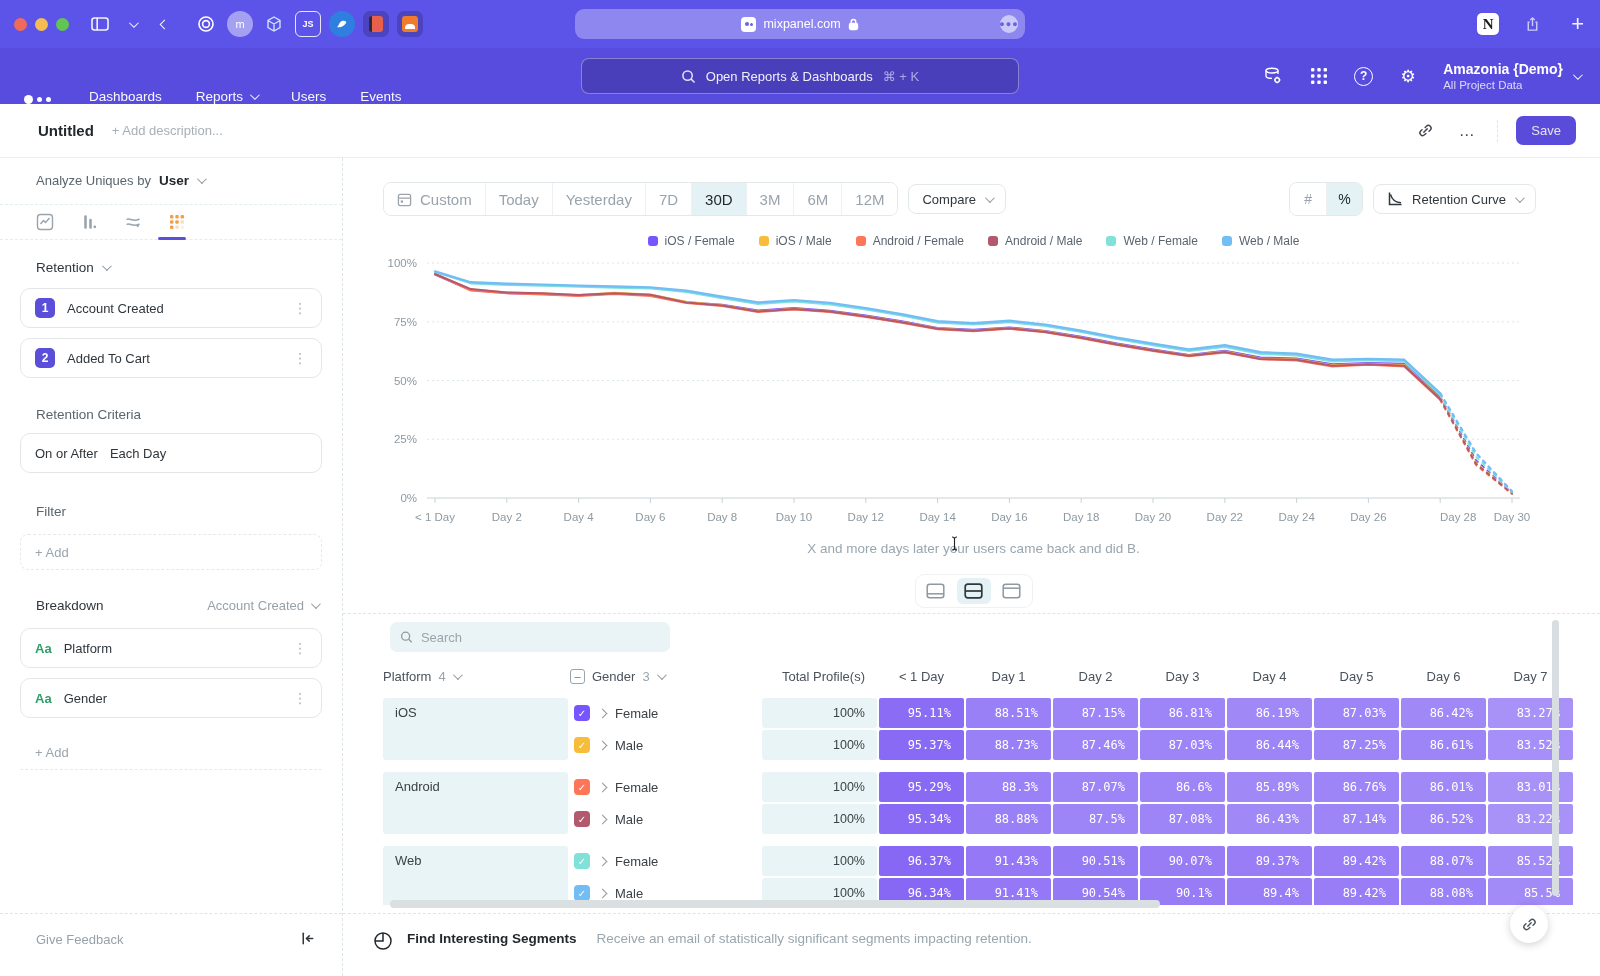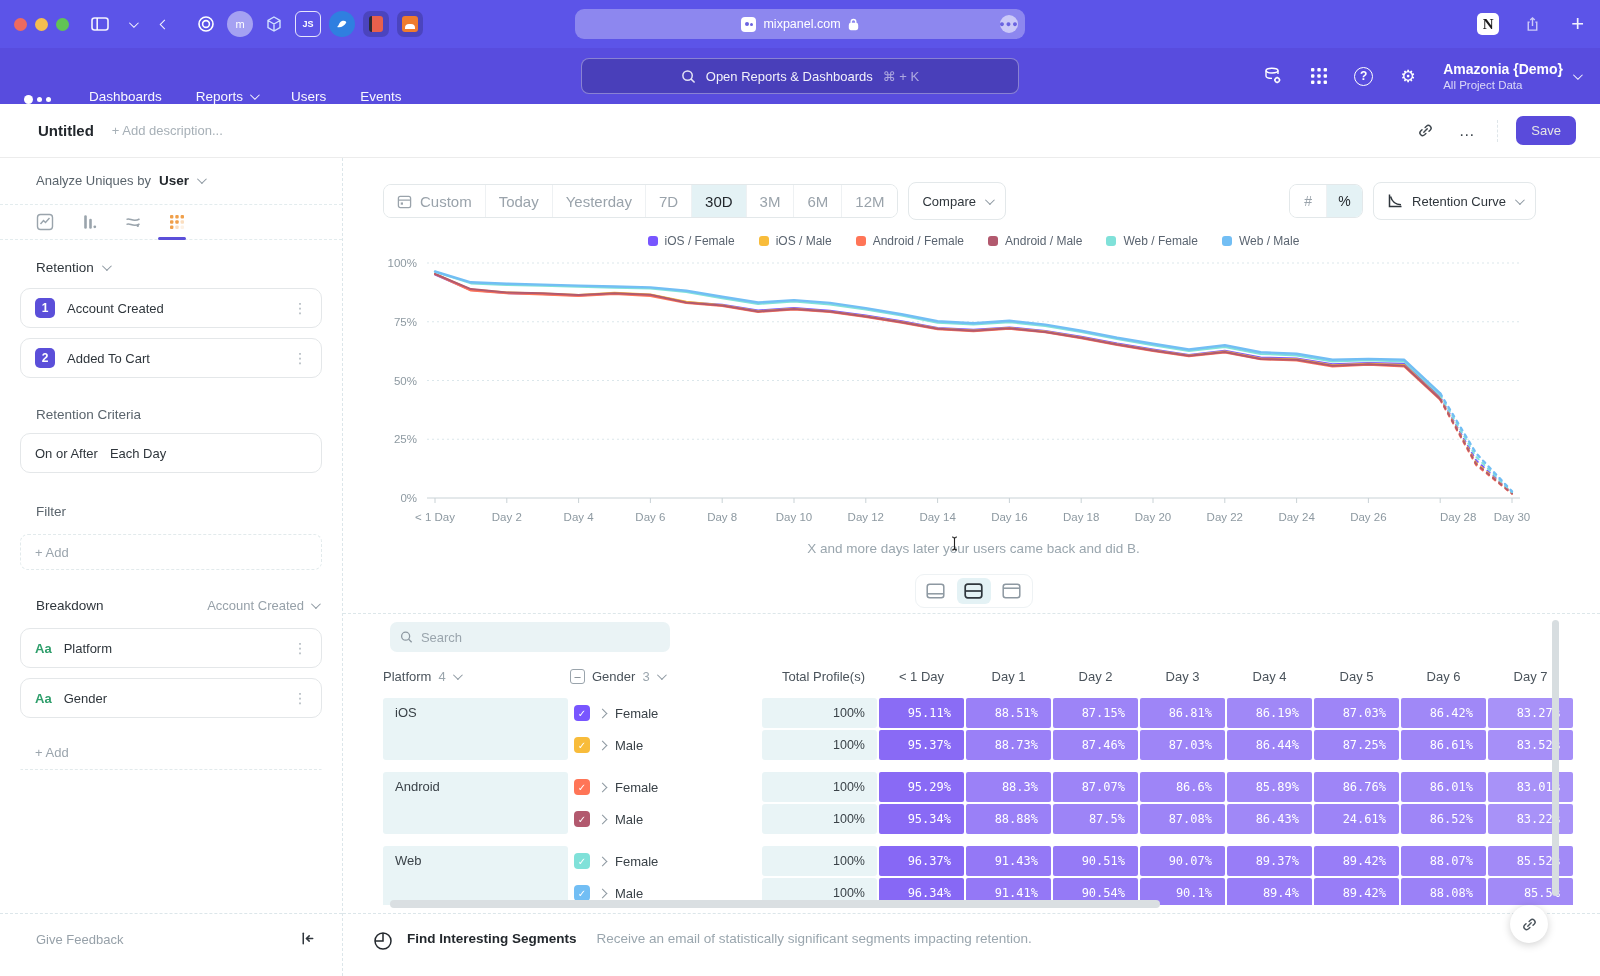--- a/index.html
+++ b/index.html
@@ -72,21 +72,21 @@
   .give-fb { position:absolute; left:36px; top:18px; font-size:13px; color:#97a1a9; }
   .collapse { position:absolute; right:26px; top:16px; color:#30373d; }
 
   
   .controls { position:absolute; top:24px; left:40px; right:64px; display:flex; justify-content:space-between; align-items:center; }
   .ctl-left, .ctl-right { display:flex; align-items:center; gap:10px; }
   .seg-group { display:flex; border:1px solid #e3e8ea; border-radius:8px; overflow:hidden; height:34px; }
   .seg { display:flex; align-items:center; gap:8px; padding:0 13px; font-size:15px; color:#9aa3ab; border-left:1px solid #eef1f3; background:#fff; cursor:pointer; white-space:nowrap; }
   .seg:first-child { border-left:none; }
   .seg.sel { background:#e4f2f5; color:#23282d; font-weight:500; }
-  .btn { display:flex; align-items:center; gap:9px; border:1px solid #e3e8ea; border-radius:8px; height:38px; padding:0 13px; font-size:13px; color:#2f363c; background:#fff; cursor:pointer; }
+  .btn { display:flex; align-items:center; gap:9px; border:1px solid #e3e8ea; border-radius:8px; height:30px; padding:0 13px; font-size:13px; color:#2f363c; background:#fff; cursor:pointer; }
   .mode { width:36px; justify-content:center; padding:0; font-size:14px; color:#9aa3ab; }
 
   
   .legend { position:absolute; top:76px; left:84px; width:1093px; display:flex; justify-content:center; gap:24px; }
   .legend-item { display:flex; align-items:center; gap:7px; font-size:12px; color:#5a6470; }
   .swatch { width:10px; height:10px; border-radius:3px; }
   .ylabels { position:absolute; top:100px; left:0; width:74px; height:247px; }
   .ylab { position:absolute; right:0; transform:translateY(-50%); font-size:11.5px; color:#8d99a1; }
   .plot { position:absolute; top:100px; left:84px; width:1093px; height:247px; }
   .xlabels { position:absolute; top:353px; left:84px; width:1093px; height:14px; }
@@ -652,21 +652,21 @@
               <span class="cb" style="background: rgb(178, 89, 110);">✓</span>
               <span class="chev right"></span>
               <span>Male</span>
             </div>
             <div class="total-cell">100%</div>
             <div class="val-cell" style="background: rgba(97, 56, 242, 0.75);">95.34%</div>
             <div class="val-cell" style="background: rgba(97, 56, 242, 0.64);">88.88%</div>
             <div class="val-cell" style="background: rgba(97, 56, 242, 0.62);">87.5%</div>
             <div class="val-cell" style="background: rgba(97, 56, 242, 0.62);">87.08%</div>
             <div class="val-cell" style="background: rgba(97, 56, 242, 0.6);">86.43%</div>
-            <div class="val-cell" style="background: rgba(97, 56, 242, 0.62);">24.61%</div>
+            <div class="val-cell" style="background: rgba(97, 56, 242, 0.62);">87.14%</div>
             <div class="val-cell" style="background: rgba(97, 56, 242, 0.61);">86.52%</div>
             <div class="val-cell" style="background: rgba(97, 56, 242, 0.55);">83.22%</div>
           </div>
           <div class="tgrid tgroup">
             <div class="platform-cell">Web</div>
             <div class="gender-cell">
               <span class="cb" style="background: rgb(128, 225, 217);">✓</span>
               <span class="chev right"></span>
               <span>Female</span>
             </div>

